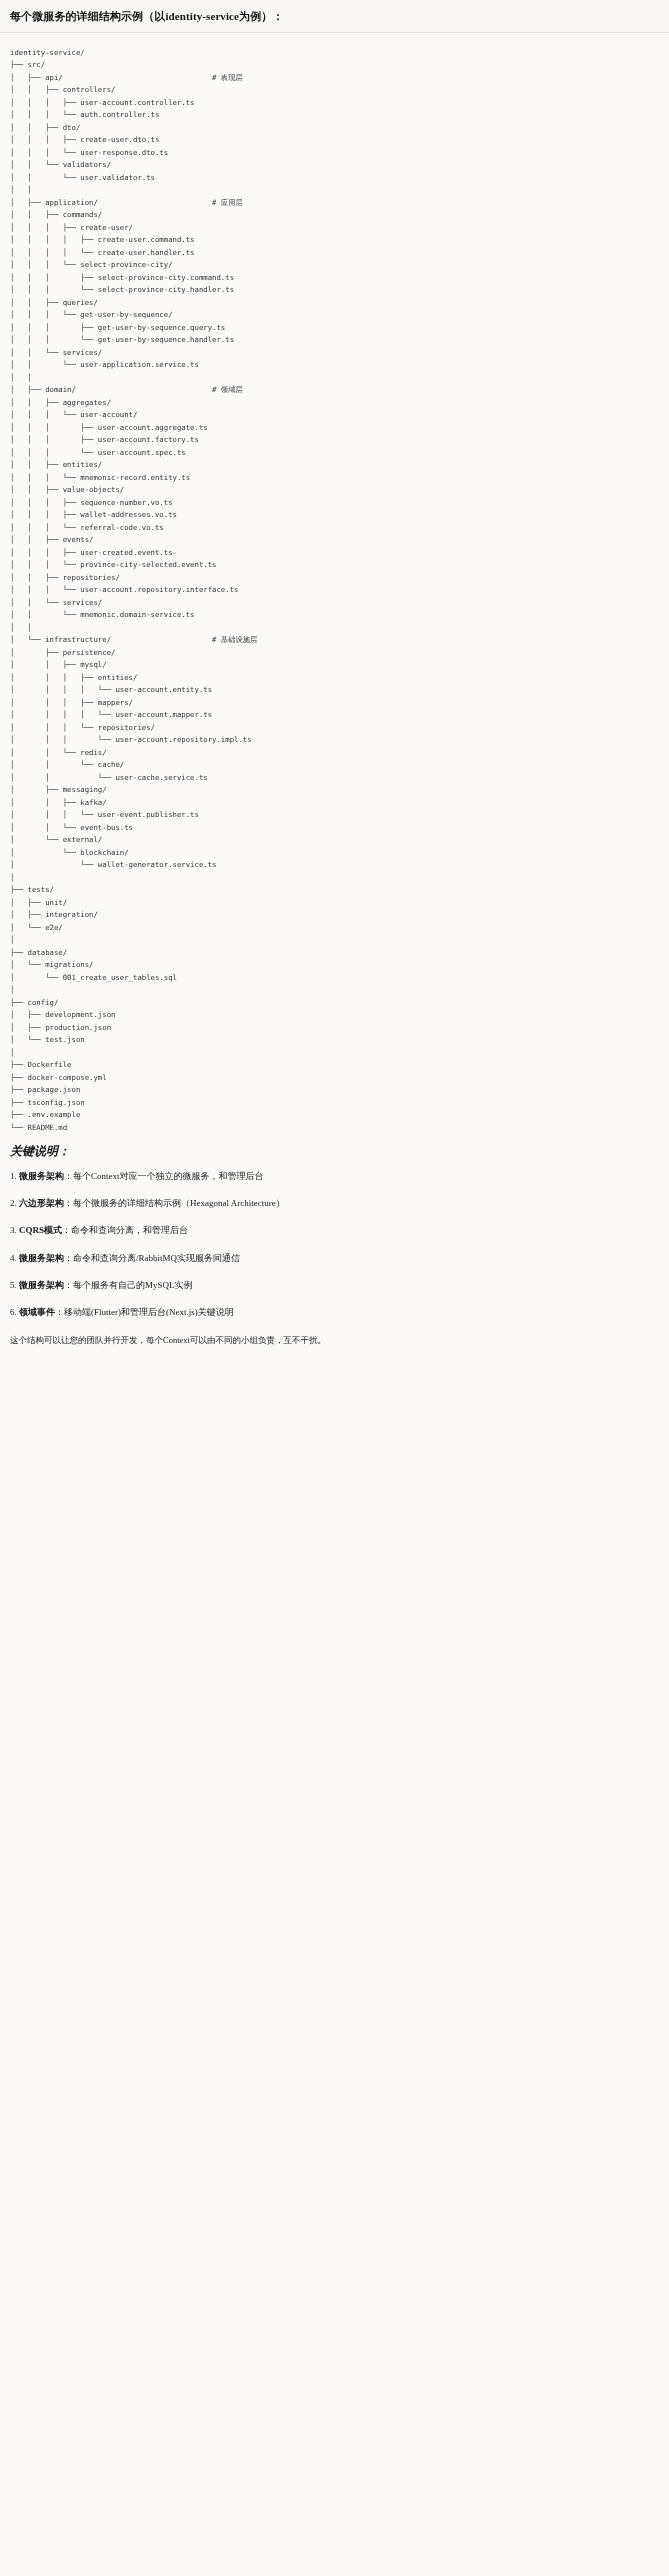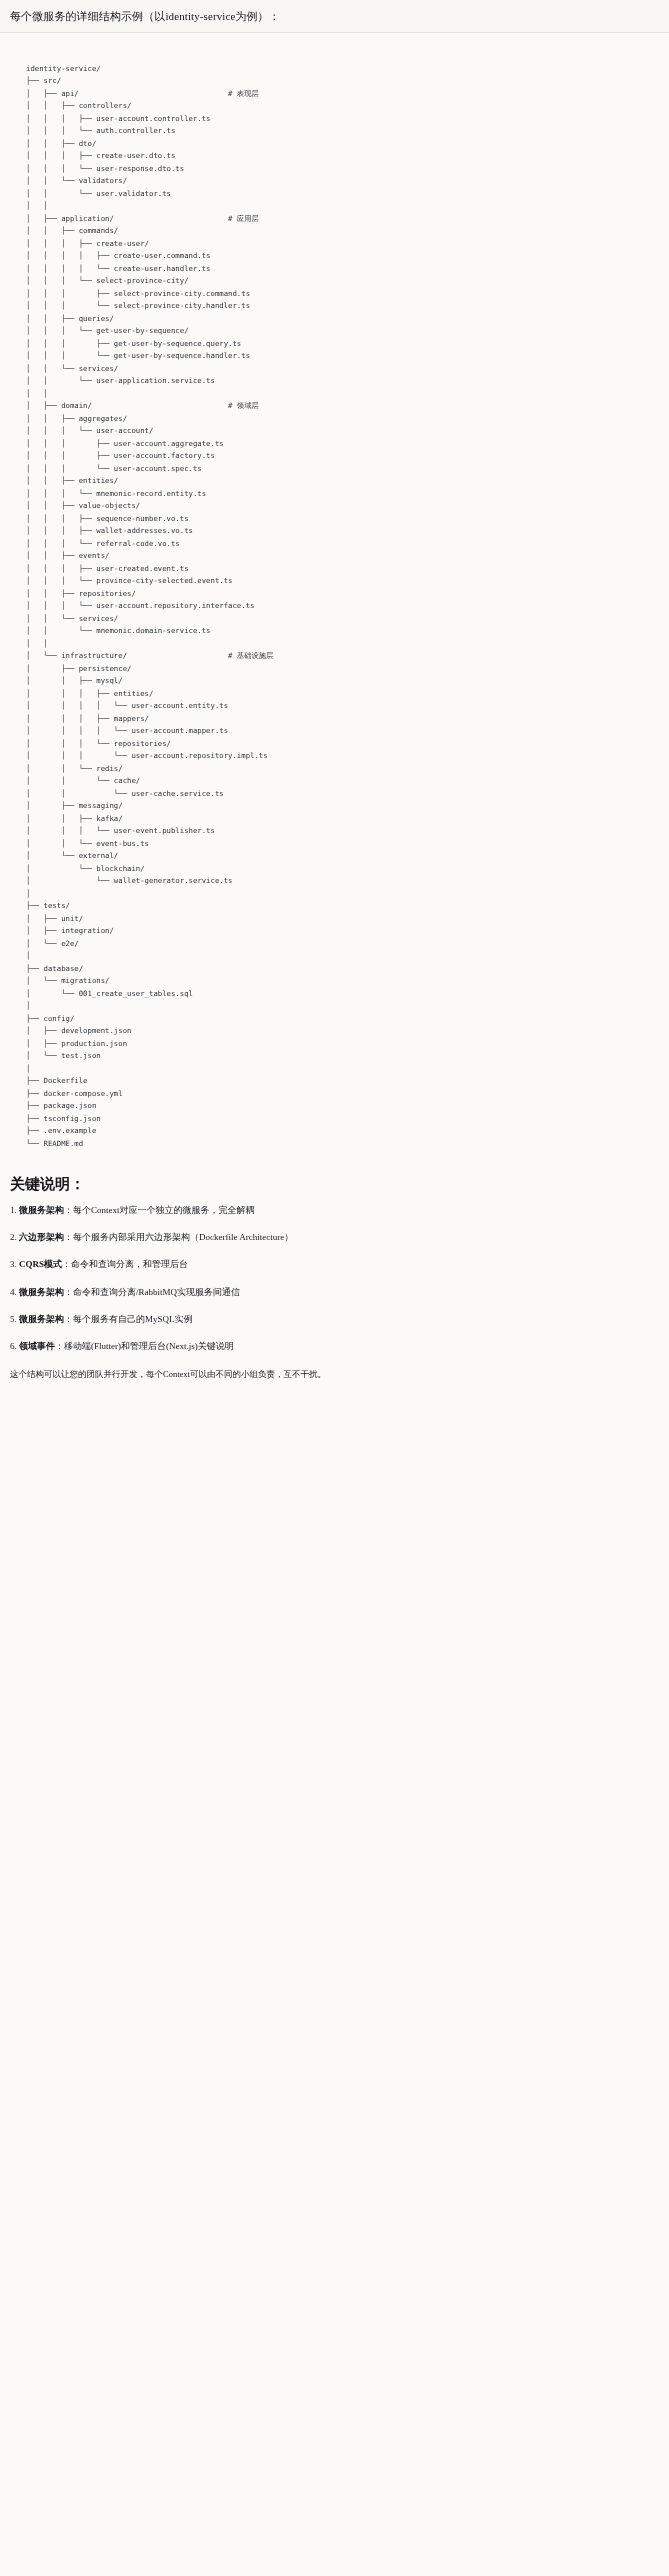--- a/index.html
+++ b/index.html
@@ -15,55 +15,56 @@
   
   .title-bar{
     background:#f7f6f2;
     border-bottom:0.6px solid #e4e2dc;
     padding:8.8px 10px 8.1px 10px;
     box-sizing:border-box;
   }
   .title-bar h1{
     margin:0;
     font-size:11px;
-    font-weight:normal;
+    font-weight:bold;
     letter-spacing:0.1px;
     line-height:1.35;
     color:#14161a;
     font-family:"Liberation Serif","DejaVu Serif",serif;
   }
 
   
   .tree-wrap{
     padding:13.8px 10px 6.3px 10px;
     box-sizing:border-box;
   }
   pre.tree{
-    margin:16px;
+    margin:0;
     font-family:"DejaVu Sans Mono","Liberation Mono",monospace;
     font-size:7.3px;
     line-height:12.5px;
     color:#2f3337;
     white-space:pre;
     letter-spacing:0px;
     tab-size:4;
   }
 
   
   .notes{
     padding:2.5px 10px 11.3px 10px;
     box-sizing:border-box;
     font-family:"Liberation Serif","DejaVu Serif",serif;
   }
   .notes h2{
     margin:0 0 10px 0;
-    font-size:15px;
+    font-size:12px;
     font-weight:bold;
     color:#14161a;
     font-family:"Liberation Serif","DejaVu Serif",serif;
+    font-style:italic;
   }
   .notes ol{
     margin:0 0 0 0;
     padding:0;
     list-style:none;
     counter-reset:note;
   }
   .notes li{
     margin:0 0 13.8px 0;
     font-size:9px;
@@ -179,22 +180,22 @@
 ├── docker-compose.yml
 ├── package.json
 ├── tsconfig.json
 ├── .env.example
 └── README.md</pre>
   </div>
 
   <div class="notes">
     <h2>关键说明：</h2>
     <ol id="notes-list">
-        <li><b>微服务架构</b><span>：每个Context对应一个独立的微服务，完全解耦</span></li>
-        <li><b>六边形架构</b><span>：每个服务内部采用六边形架构（Dockerfile Architecture）</span></li>
+        <li><b>微服务架构</b><span>：每个Context对应一个独立的微服务，和管理后台</span></li>
+        <li><b>六边形架构</b><span>：每个微服务的详细结构示例（Hexagonal Architecture）</span></li>
         <li><b>CQRS模式</b><span>：命令和查询分离，和管理后台</span></li>
         <li><b>微服务架构</b><span>：命令和查询分离/RabbitMQ实现服务间通信</span></li>
         <li><b>微服务架构</b><span>：每个服务有自己的MySQL实例</span></li>
         <li><b>领域事件</b><span>：移动端(Flutter)和管理后台(Next.js)关键说明</span></li>
       </ol>
     <p class="closing">这个结构可以让您的团队并行开发，每个Context可以由不同的小组负责，互不干扰。</p>
   </div>
 
 </div>
 

